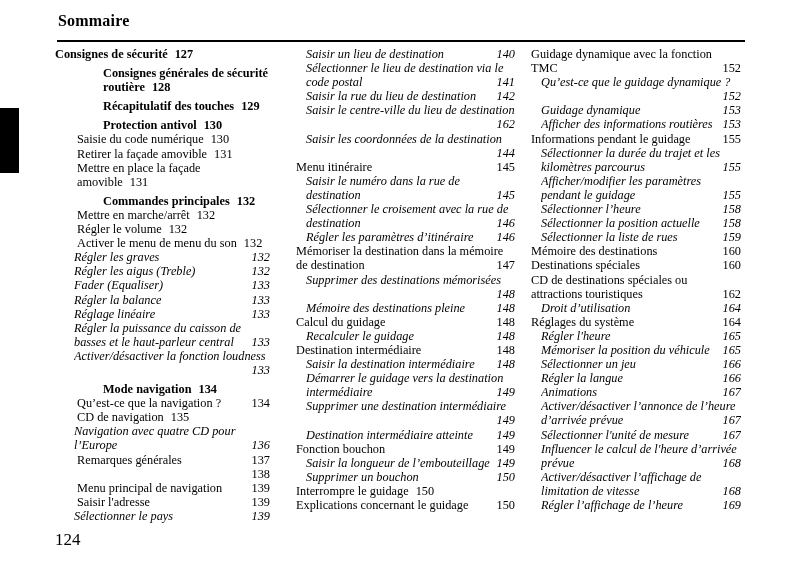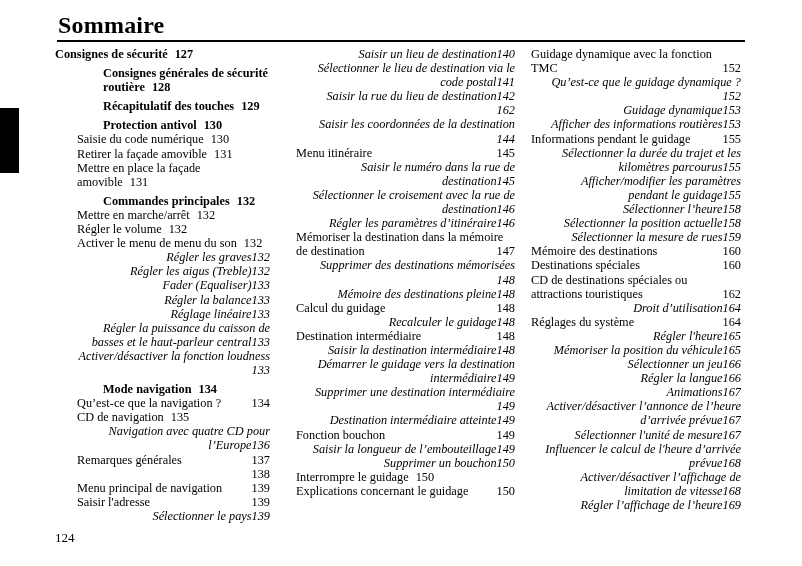--- a/index.html
+++ b/index.html
@@ -3,38 +3,38 @@
 <meta charset="utf-8">
 <style>
   html,body { margin:0; padding:0; background:#ffffff; }
   .page {
     position:relative; width:802px; height:566px; background:#ffffff;
     font-family:"Liberation Serif", serif; color:#000; overflow:hidden;
   }
   .chapter-tab { position:absolute; left:0; top:108px; width:19px; height:65px; background:#000; }
   .title {
     position:absolute; left:58px; top:12px; margin:0;
-    font-size:24px; font-weight:700; letter-spacing:0.2px;
+    font-size:16px; font-weight:700; letter-spacing:0.2px;
   }
   .title-rule { position:absolute; left:57px; top:40px; width:688px; height:2px; background:#000; }
   .toc { position:absolute; left:55px; top:47px; display:flex; }
   .col { display:block; }
   .col.c0 { width:215px; }
   .col.c1 { width:219px; margin-left:26px; }
   .col.c2 { width:210px; margin-left:16px; }
   .entry { margin:0; font-size:12.3px; line-height:14.1px; overflow:hidden; }
   .entry.gap { margin-top:5px;margin-left:48px; }
   .entry.heading { font-weight:700; }
-  .entry.sub { font-style:italic;text-align:right; }
+  .entry.sub { font-style:italic; }
   .c0 .entry.item { margin-left:22px; }
   .c0 .entry.sub  { margin-left:19px; }
   .c1 .entry.sub, .c2 .entry.sub { margin-left:10px; }
   .num.right { float:right; }
   .num.inline { margin-left:7px;font-family:Liberation Serif, serif; }
-  .folio { position:absolute; left:55px; top:530px; font-size:13px; }
+  .folio { position:absolute; left:55px; top:530px; font-size:17px; }
 </style>
 </head>
 <body>
 
 <div class="page">
   <div class="chapter-tab"></div>
   <h1 class="title">Sommaire</h1>
   <div class="title-rule"></div>
   <main class="toc">
     <div class="col c0">
@@ -63,21 +63,21 @@
         <p class="entry item"><span class="txt">Remarques générales</span><span class="num right">137</span></p>
         <p class="entry item"><span class="num right">138</span></p>
         <p class="entry item"><span class="txt">Menu principal de navigation</span><span class="num right">139</span></p>
         <p class="entry item"><span class="txt">Saisir l'adresse</span><span class="num right">139</span></p>
         <p class="entry sub"><span class="txt">Sélectionner le pays</span><span class="num right">139</span></p>
       </div>
     <div class="col c1">
         <p class="entry sub"><span class="txt">Saisir un lieu de destination</span><span class="num right">140</span></p>
         <p class="entry sub"><span class="txt">Sélectionner le lieu de destination via le code postal</span><span class="num right">141</span></p>
         <p class="entry sub"><span class="txt">Saisir la rue du lieu de destination</span><span class="num right">142</span></p>
-        <p class="entry sub"><span class="num right">162</span></p>
+        <p class="entry sub"><span class="txt">Saisir le centre-ville du lieu de destination</span><span class="num right">162</span></p>
         <p class="entry sub"><span class="txt">Saisir les coordonnées de la destination</span><span class="num right">144</span></p>
         <p class="entry item"><span class="txt">Menu itinéraire</span><span class="num right">145</span></p>
         <p class="entry sub"><span class="txt">Saisir le numéro dans la rue de destination</span><span class="num right">145</span></p>
         <p class="entry sub"><span class="txt">Sélectionner le croisement avec la rue de destination</span><span class="num right">146</span></p>
         <p class="entry sub"><span class="txt">Régler les paramètres d’itinéraire</span><span class="num right">146</span></p>
         <p class="entry item"><span class="txt">Mémoriser la destination dans la mémoire de destination</span><span class="num right">147</span></p>
         <p class="entry sub"><span class="txt">Supprimer des destinations mémorisées</span><span class="num right">148</span></p>
         <p class="entry sub"><span class="txt">Mémoire des destinations pleine</span><span class="num right">148</span></p>
         <p class="entry item"><span class="txt">Calcul du guidage</span><span class="num right">148</span></p>
         <p class="entry sub"><span class="txt">Recalculer le guidage</span><span class="num right">148</span></p>
@@ -95,21 +95,21 @@
     <div class="col c2">
         <p class="entry item"><span class="txt">Guidage dynamique avec la fonction TMC</span><span class="num right">152</span></p>
         <p class="entry sub"><span class="txt">Qu’est-ce que le guidage dynamique ?</span><span class="num right">152</span></p>
         <p class="entry sub"><span class="txt">Guidage dynamique</span><span class="num right">153</span></p>
         <p class="entry sub"><span class="txt">Afficher des informations routières</span><span class="num right">153</span></p>
         <p class="entry item"><span class="txt">Informations pendant le guidage</span><span class="num right">155</span></p>
         <p class="entry sub"><span class="txt">Sélectionner la durée du trajet et les kilomètres parcourus</span><span class="num right">155</span></p>
         <p class="entry sub"><span class="txt">Afficher/modifier les paramètres pendant le guidage</span><span class="num right">155</span></p>
         <p class="entry sub"><span class="txt">Sélectionner l’heure</span><span class="num right">158</span></p>
         <p class="entry sub"><span class="txt">Sélectionner la position actuelle</span><span class="num right">158</span></p>
-        <p class="entry sub"><span class="txt">Sélectionner la mesure de rues</span><span class="num right">159</span></p>
+        <p class="entry sub"><span class="txt">Sélectionner la liste de rues</span><span class="num right">159</span></p>
         <p class="entry item"><span class="txt">Mémoire des destinations</span><span class="num right">160</span></p>
         <p class="entry item"><span class="txt">Destinations spéciales</span><span class="num right">160</span></p>
         <p class="entry item"><span class="txt">CD de destinations spéciales ou attractions touristiques</span><span class="num right">162</span></p>
         <p class="entry sub"><span class="txt">Droit d’utilisation</span><span class="num right">164</span></p>
         <p class="entry item"><span class="txt">Réglages du système</span><span class="num right">164</span></p>
         <p class="entry sub"><span class="txt">Régler l'heure</span><span class="num right">165</span></p>
         <p class="entry sub"><span class="txt">Mémoriser la position du véhicule</span><span class="num right">165</span></p>
         <p class="entry sub"><span class="txt">Sélectionner un jeu</span><span class="num right">166</span></p>
         <p class="entry sub"><span class="txt">Régler la langue</span><span class="num right">166</span></p>
         <p class="entry sub"><span class="txt">Animations</span><span class="num right">167</span></p>

